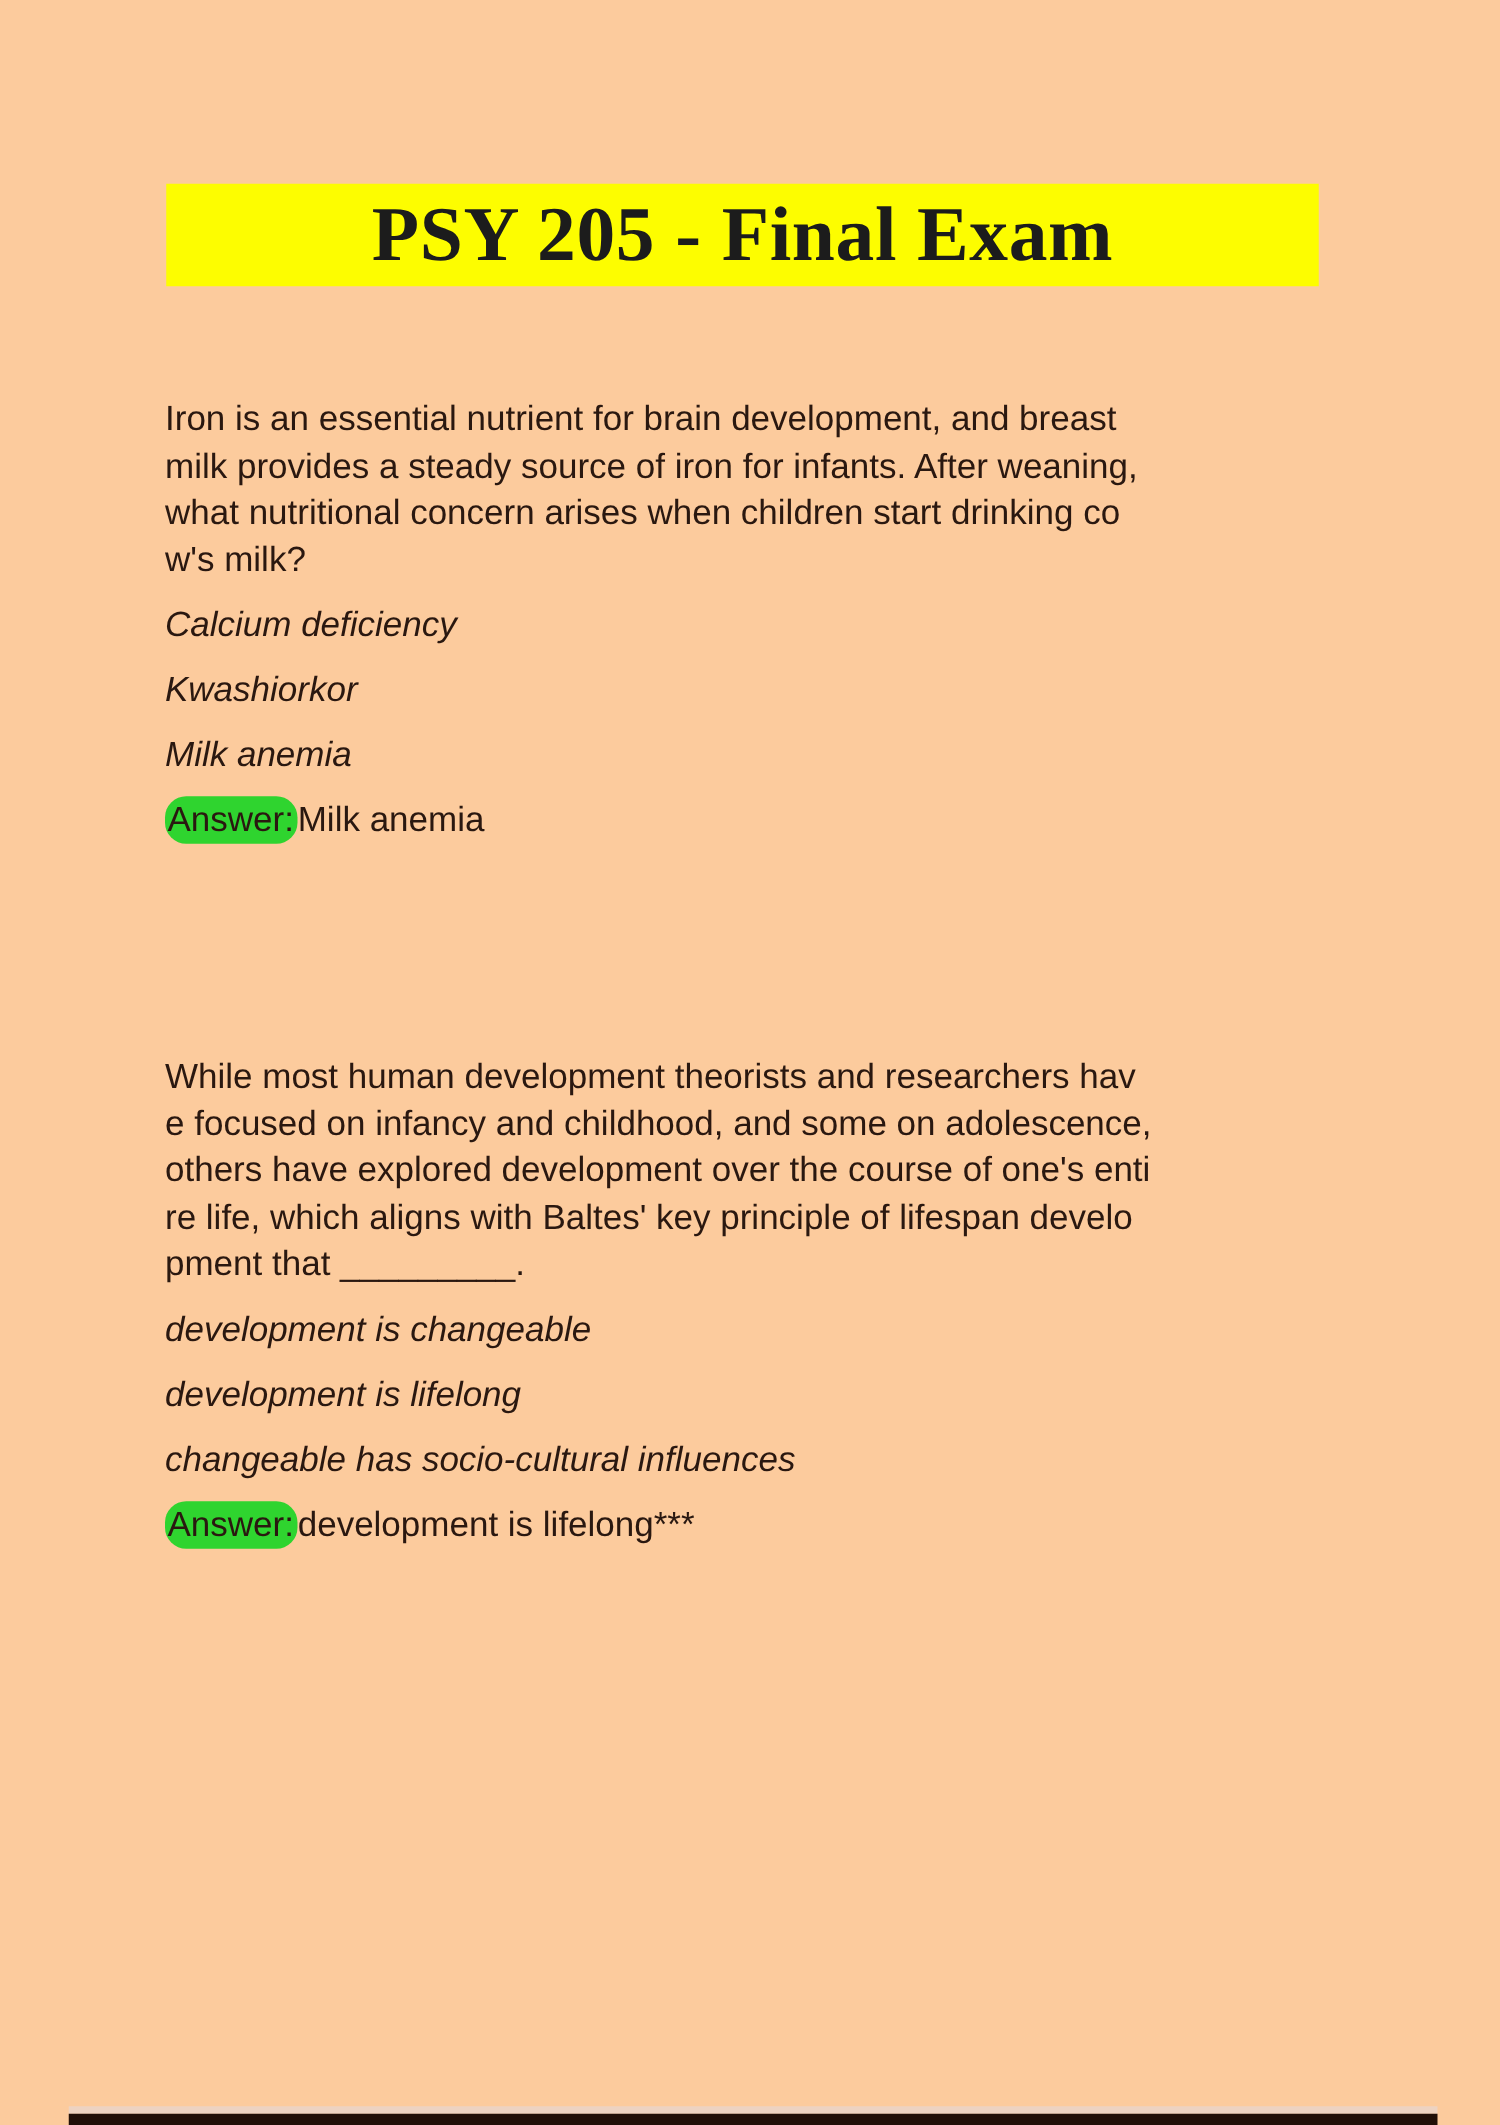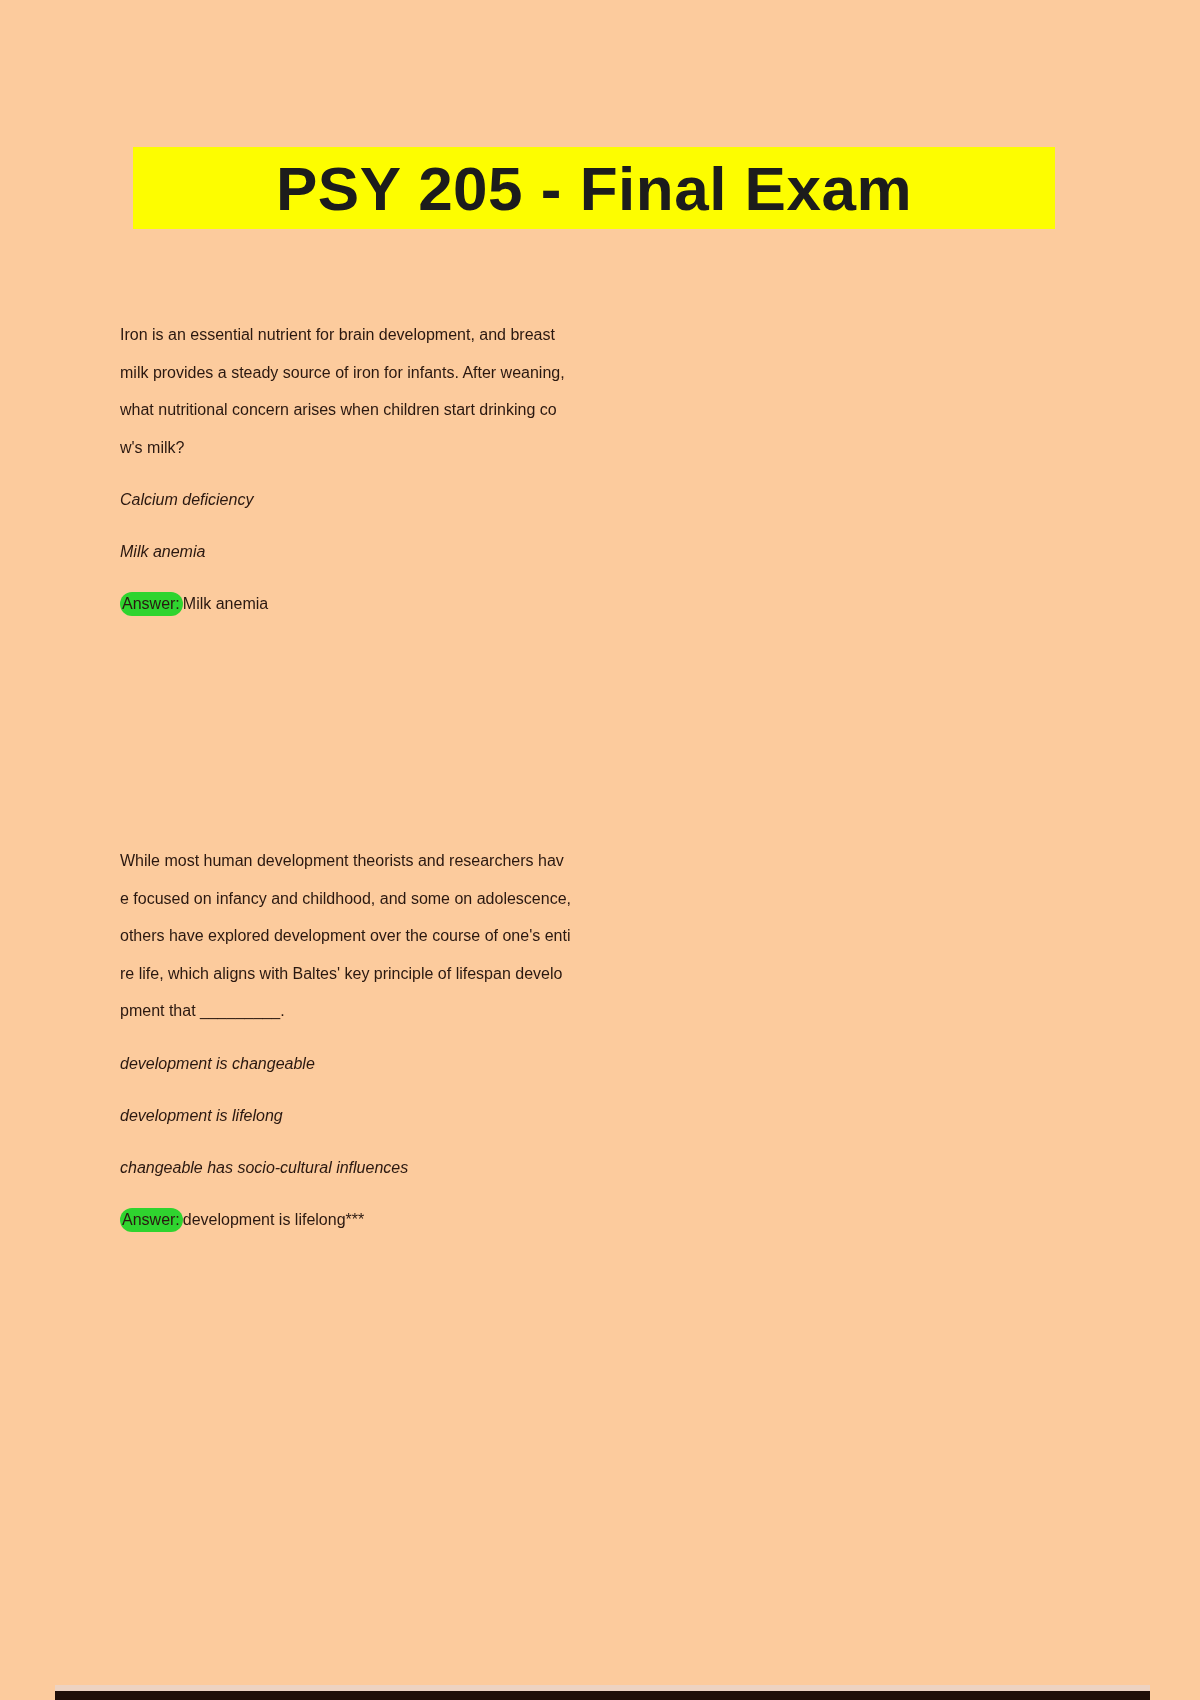--- a/index.html
+++ b/index.html
@@ -19,34 +19,35 @@
   .title-bar {
     position: absolute;
     left: 133px;
     top: 147px;
     width: 922px;
     height: 82px;
     background: var(--title-highlight, #FFFF00);
     display: flex;
     align-items: center;
     justify-content: center;
+    font-family: Liberation Serif, serif;
   }
   .title {
     font-size: 62px;
     font-weight: 700;
     letter-spacing: 0.5px;
     color: var(--title-text, #1C1C1C);
     white-space: nowrap;
   }
 
   .question {
     position: absolute;
-    left: 120px;
+    left: 132px;
     width: 910px;
-    font-size: 16px;
+    font-size: 28px;
   }
   .q1 { top: 316px; }
   .q2 { top: 842px; }
 
   .qtext {
     margin: 0;
     white-space: pre-line;
     line-height: 37.5px;
   }
   .option {
@@ -87,20 +88,21 @@
   <div class="title-bar">
     <span class="title">PSY 205 - Final Exam</span>
   </div>
 
   <section class="question q1">
     <p class="qtext">Iron is an essential nutrient for brain development, and breast
 milk provides a steady source of iron for infants. After weaning,
 what nutritional concern arises when children start drinking co
 w's milk?</p>
     <p class="option">Calcium deficiency</p>
+    <p class="option">Kwashiorkor</p>
     <p class="option">Milk anemia</p>
     <p class="answer-line"><span class="answer-label">Answer:</span><span class="answer-text">Milk anemia</span></p>
   </section>
 
   <section class="question q2">
     <p class="qtext">While most human development theorists and researchers hav
 e focused on infancy and childhood, and some on adolescence,
 others have explored development over the course of one's enti
 re life, which aligns with Baltes' key principle of lifespan develo
 pment that _________.</p>

